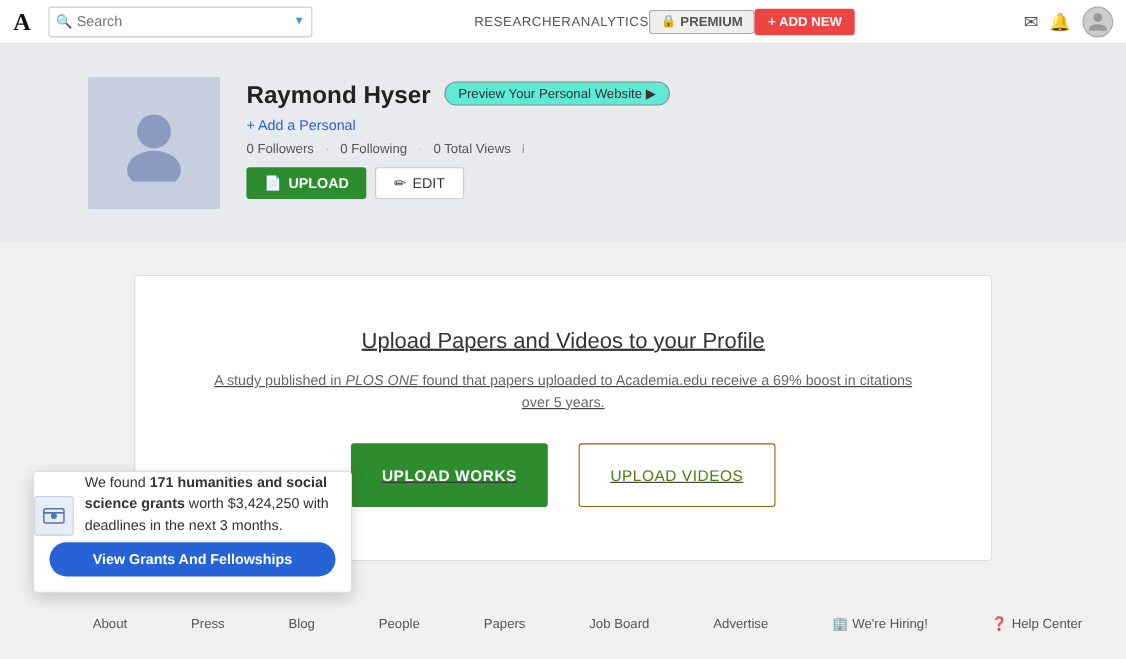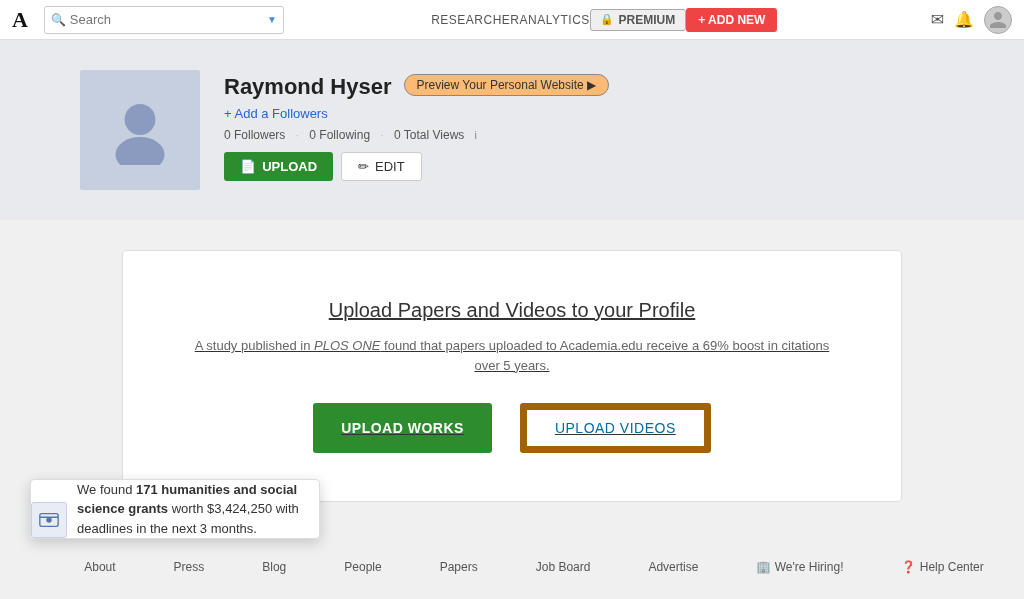--- a/index.html
+++ b/index.html
@@ -129,21 +129,21 @@
     .profile-info { display: flex; flex-direction: column; gap: 6px; padding-top: 4px; }
     .profile-name-row { display: flex; align-items: flex-start; gap: 12px; }
     .profile-name { font-size: 22px; font-weight: bold; color: #222; }
     .profile-website-btn {
       border: 1px solid #888;
       border-radius: 20px;
       padding: 3px 12px;
       font-size: 12px;
       color: #333;
       cursor: pointer;
-      background: #fdba74;
+      background: #5eead4;
       white-space: nowrap;
     }
     .add-bio {
       font-size: 13px;
       color: #2563d6;
       cursor: pointer;
       display: flex;
       align-items: center;
       gap: 4px;
     }
@@ -225,24 +225,24 @@
       border: none;
       border-radius: 3px;
       padding: 10px 28px;
       font-size: 14px;
       font-weight: bold;
       cursor: pointer;
       letter-spacing: 0.5px;
     }
     .btn-upload-videos {
       background: #fff;
-      color: #0369a1;
-      border: 7px solid #a16207;
-      border-radius: 3px;
-      padding: 10px 28px;
+      color: #4d7c0f;
+      border: 1px solid #a16207;
+      border-radius: 3px;
+      padding: 20px 28px;
       font-size: 14px;
       cursor: pointer;
       letter-spacing: 0.5px;
     }
 
     
     .footer {
       background: #f0f0f0;
       padding: 20px 0 10px 0;
       text-align: center;
@@ -381,21 +381,21 @@
     <svg viewBox="0 0 100 100" xmlns="http://www.w3.org/2000/svg">
       <circle cx="50" cy="35" r="22" fill="#8a9bbf"></circle>
       <ellipse cx="50" cy="85" rx="35" ry="25" fill="#8a9bbf"></ellipse>
     </svg>
   </div>
   <div class="profile-info">
     <div class="profile-name-row">
       <span class="profile-name">Raymond Hyser</span>
       <button class="profile-website-btn">Preview Your Personal Website ▶</button>
     </div>
-    <div class="add-bio">+ Add a Followers</div>
+    <div class="add-bio">+ Add a Personal</div>
     <div class="profile-stats">
       <span>0 Followers</span>
       <span class="separator">·</span>
       <span>0 Following</span>
       <span class="separator">·</span>
       <span>0 Total Views</span>
       <span class="info-icon">ℹ</span>
     </div>
     <div class="profile-actions">
       <button class="btn-upload">
@@ -443,13 +443,16 @@
       <svg width="22" height="22" viewBox="0 0 24 24" fill="#5577aa">
         <rect x="2" y="5" width="20" height="14" rx="2" fill="none" stroke="#5577aa" stroke-width="1.5"></rect>
         <circle cx="12" cy="12" r="3" fill="#5577aa"></circle>
         <line x1="2" y1="9" x2="22" y2="9" stroke="#5577aa" stroke-width="1.5"></line>
       </svg>
     </div>
     <div class="grants-text">
       <span>We found </span><strong>171 humanities and social science grants</strong><span> worth $3,424,250 with deadlines in the next 3 months.</span>
     </div>
   </div>
+  <div class="grants-footer">
+    <button class="btn-view-grants">View Grants And Fellowships</button>
+  </div>
 </div>
 
 </body></html>

